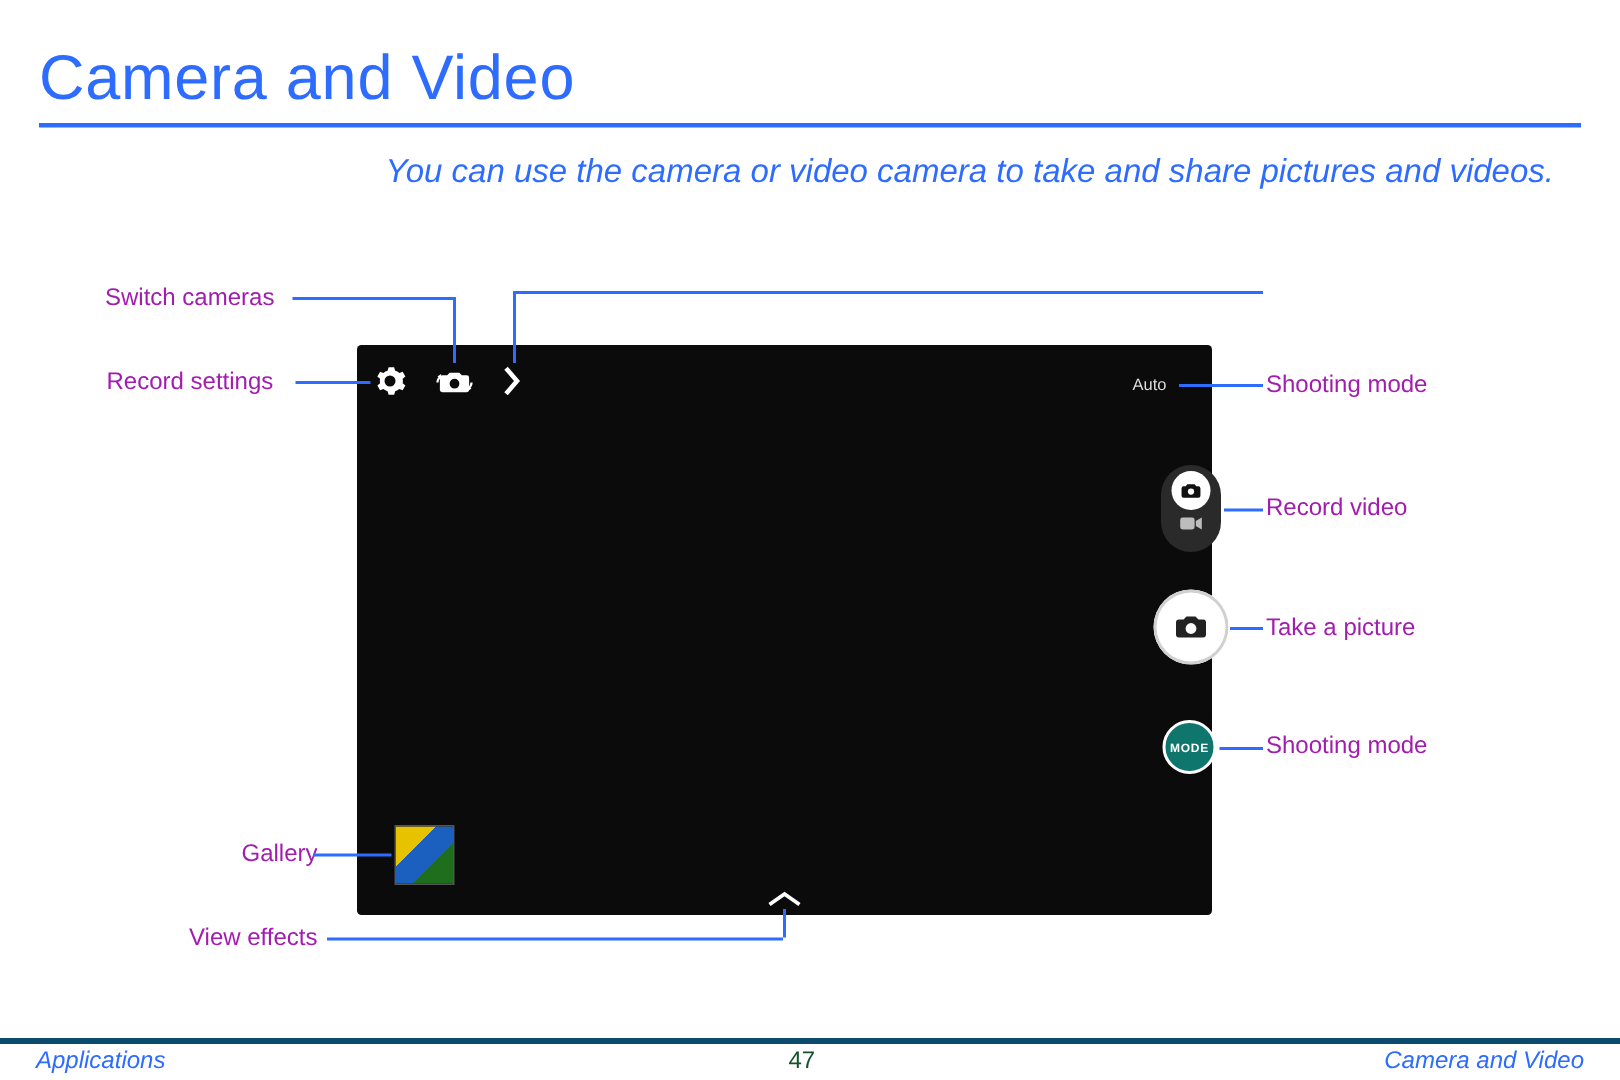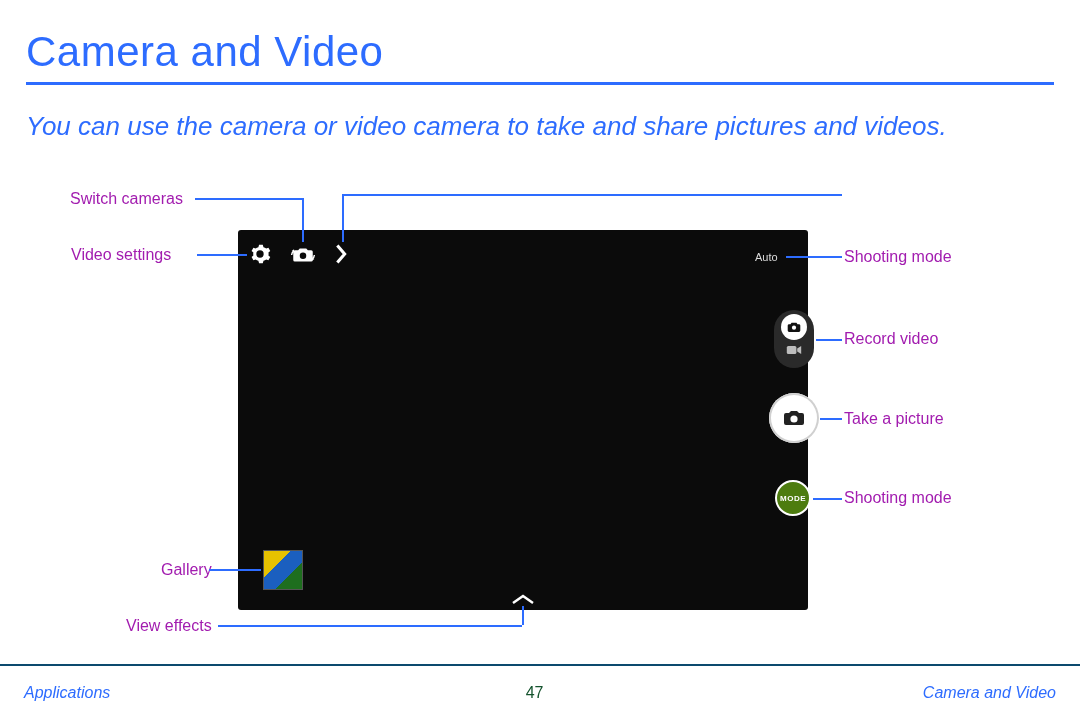--- a/index.html
+++ b/index.html
@@ -1,54 +1,54 @@
 <!DOCTYPE html>
 <html><head>
 <meta charset="utf-8">
 <style>
   * { box-sizing: border-box; margin: 0; padding: 0; }
   html, body { width: 1080px; height: 720px; font-family: Helvetica, Arial, sans-serif; background: #fff; }
   .page { position: relative; width: 1080px; height: 720px; padding: 28px 26px 0 26px; }
   .title { color: #2d6cff; font-size: 42px; font-weight: 400; letter-spacing: 0.5px; }
   .hr { border: none; border-top: 3px solid #2d6cff; margin-top: 6px; }
-  .intro { color: #2d6cff; font-style: italic; font-size: 26px; margin-top: 24px; line-height: 1.35; max-width: 1010px; }
+  .intro { color: #2d6cff; font-style: italic; font-size: 22px; margin-top: 14px; line-height: 1.35; max-width: 1010px; text-align: right; }
 
   .stage { position: absolute; left: 0; top: 180px; width: 1080px; height: 460px; }
   .phone { position: absolute; left: 238px; top: 50px; width: 570px; height: 380px; background: #0b0b0b; border-radius: 3px; }
 
   
   .gear { position: absolute; left: 249px; top: 63px; color: #fff; }
   .switch { position: absolute; left: 290px; top: 66px; color: #fff; }
   .chev { position: absolute; left: 334px; top: 63px; color: #fff; }
   .auto { position: absolute; left: 755px; top: 71px; color: #dcdcdc; font-size: 11px; }
 
   
   .video-pill { position: absolute; left: 774px; top: 130px; width: 40px; height: 58px; background: #2a2a2a; border-radius: 20px; }
   .video-pill .cam-dot { position:absolute; top:4px; left:50%; transform:translateX(-50%); width:26px; height:26px; background:#fff; border-radius:50%; display:flex; align-items:center; justify-content:center; }
   .video-pill .vid-dot { position:absolute; bottom:8px; left:50%; transform:translateX(-50%); color:#bdbdbd; }
 
   .shutter { position: absolute; left: 769px; top: 213px; width: 50px; height: 50px; border-radius: 50%; background: #fff; display:flex; align-items:center; justify-content:center; box-shadow: inset 0 0 0 2px #d0d0d0; }
 
-  .mode-btn { position: absolute; left: 775px; top: 300px; width: 36px; height: 36px; border-radius: 50%; background: #4d7c0f; border: 2px solid #fff; display:flex; align-items:center; justify-content:center; }
+  .mode-btn { position: absolute; left: 775px; top: 300px; width: 36px; height: 36px; border-radius: 50%; background: #0f766e; border: 2px solid #fff; display:flex; align-items:center; justify-content:center; }
   .mode-btn span { color:#fff; font-size:8px; font-weight:bold; letter-spacing:0.5px; }
 
   
   .thumb { position: absolute; left: 263px; top: 370px; width: 40px; height: 40px; background: linear-gradient(135deg, #e7c200 0%, #e7c200 35%, #1b5fbf 35%, #1b5fbf 65%, #1e6e1e 65%, #1e6e1e 100%); border: 1px solid #555; }
 
   
   .caret-up { position: absolute; left: 510px; top: 412px; width: 26px; height: 14px; color:#fff; }
 
   
   .lbl { position: absolute; font-size: 16px; color: #a21caf; white-space: nowrap; }
   .line { position: absolute; background: #2d6cff; }
   .vline { width: 2px; }
   .hline { height: 2px; }
 
   
-  .footer { position: absolute; left: 0; bottom: 0; width: 1080px; height: 56px; border-top: 2px solid #0c4a6e; display:flex; align-items:center; justify-content:space-between; padding: 0 24px; color:#2d6cff; font-style: italic; font-size: 16px; }
+  .footer { position: absolute; left: 0; bottom: 0; width: 1080px; height: 28px; border-top: 4px solid #0c4a6e; display:flex; align-items:center; justify-content:space-between; padding: 0 24px; color:#2d6cff; font-style: italic; font-size: 16px; }
   .footer .center { font-style: normal; color: #14532d; margin-left: 36px; }
 </style>
 </head>
 <body>
 
 <div class="page">
   <div class="title">Camera and Video</div>
   <hr class="hr">
   <div class="intro">You can use the camera or video camera to take and share pictures and videos.</div>
 
@@ -103,21 +103,21 @@
 
     <div class="thumb"></div>
 
     <div class="caret-up">
       <svg width="26" height="14" viewBox="0 0 26 14">
           <path fill="none" stroke="#fff" stroke-width="2.5" d="M3 11l10-7 10 7"></path>
         </svg>
     </div>
 
     <div class="lbl" style="left:70px; top:10px;">Switch cameras</div>
-    <div class="lbl" style="left:71px; top:66px;">Video settings</div>
+    <div class="lbl" style="left:71px; top:66px;">Record settings</div>
     <div class="lbl" style="left:161px; top:381px;">Gallery</div>
     <div class="lbl" style="left:126px; top:437px;text-align:center;">View effects</div>
 
     <div class="lbl" style="left:844px; top:68px;">Shooting mode</div>
     <div class="lbl" style="left:844px; top:150px;">Record video</div>
     <div class="lbl" style="left:844px; top:230px;">Take a picture</div>
     <div class="lbl" style="left:844px; top:309px;">Shooting mode</div>
 
     <div class="line hline" style="left:195px; top:18px; width:107px;"></div>
     <div class="line vline" style="left:302px; top:18px; height:44px;"></div>

